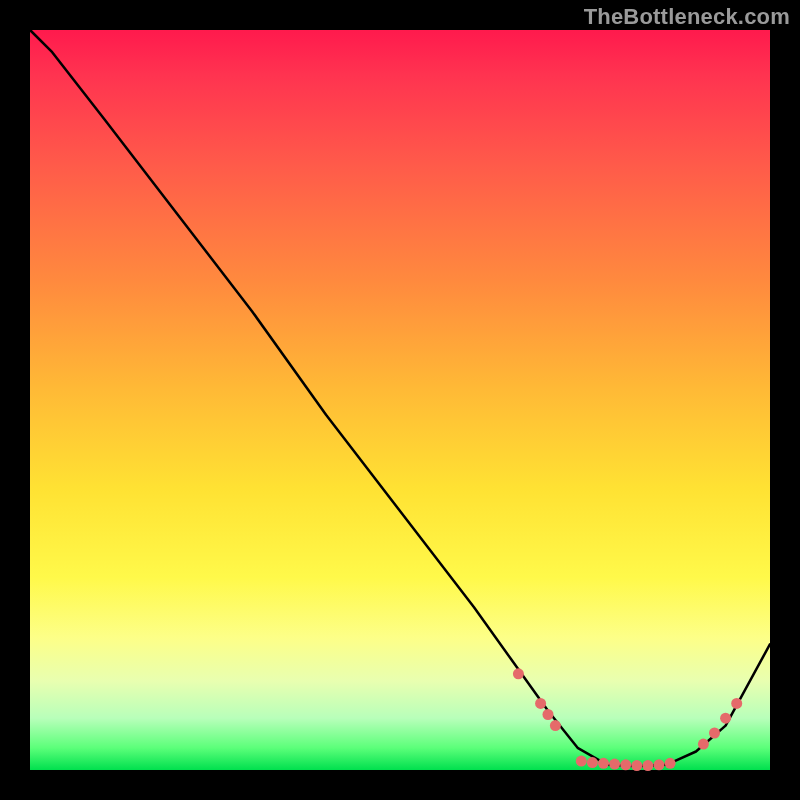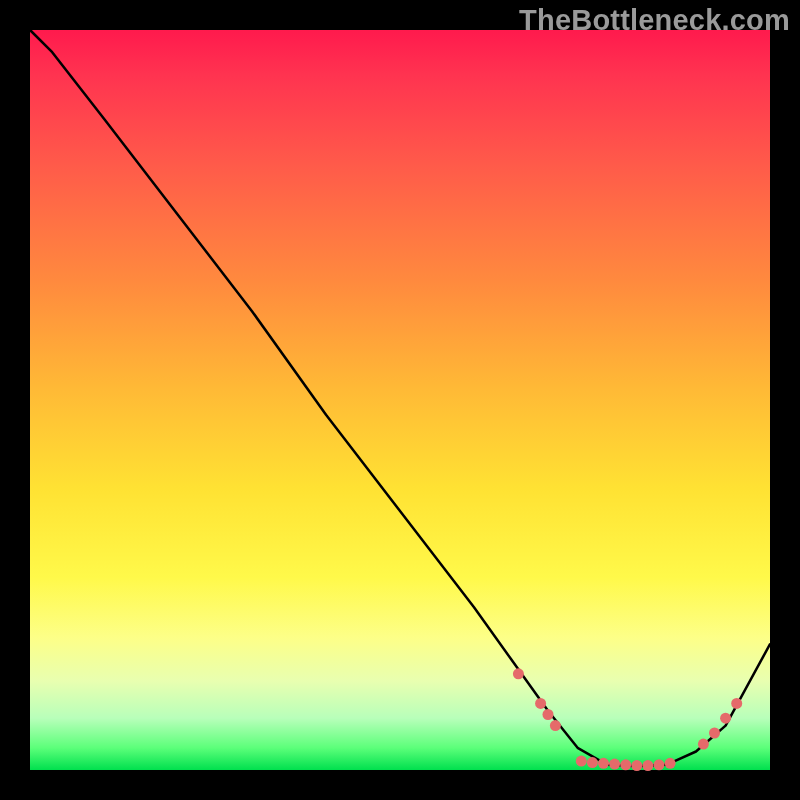--- a/index.html
+++ b/index.html
@@ -64,21 +64,21 @@
   }
   .dot {
     fill: #e56a6a;
     stroke: none;
   }
   .watermark {
     position: absolute;
     top: 4px;
     right: 10px;
     color: #9a9a9a;
-    font-size: 29px;
+    font-size: 22px;
     font-weight: 600;
     letter-spacing: 0.2px;
     user-select: none;
   }
 </style>
 </head>
 <body>
 
 <div class="stage">
 

